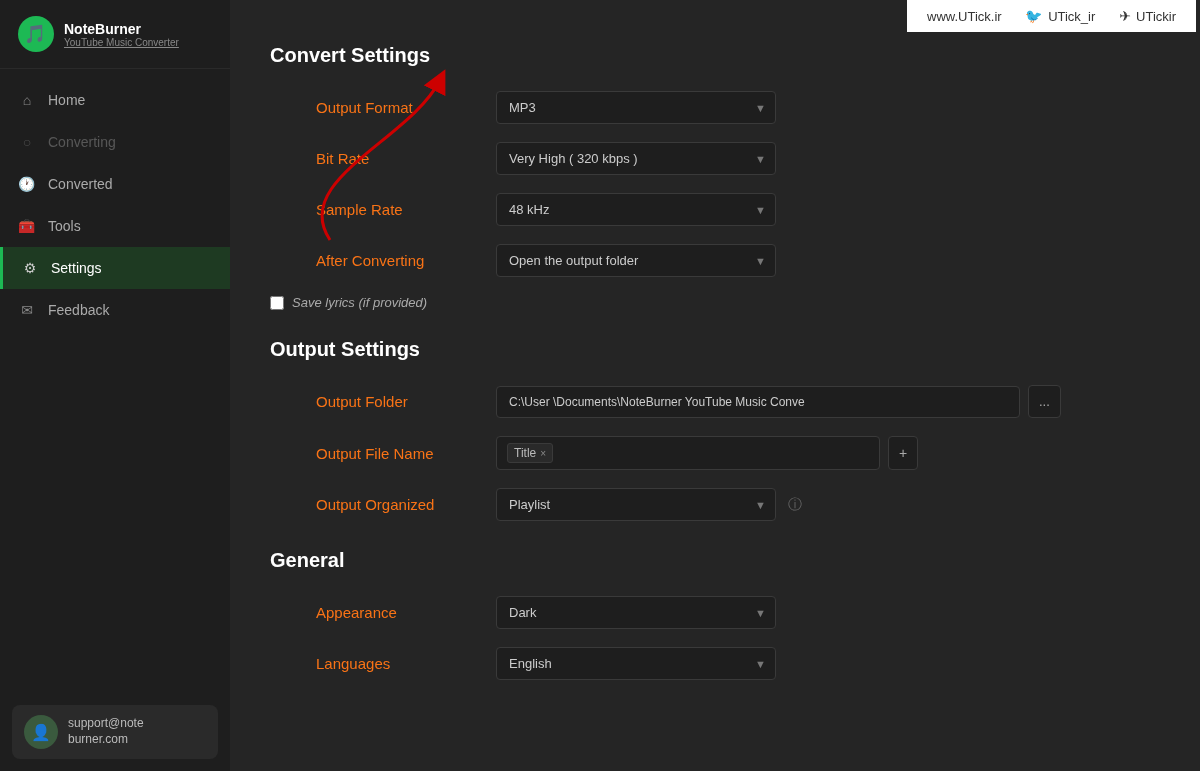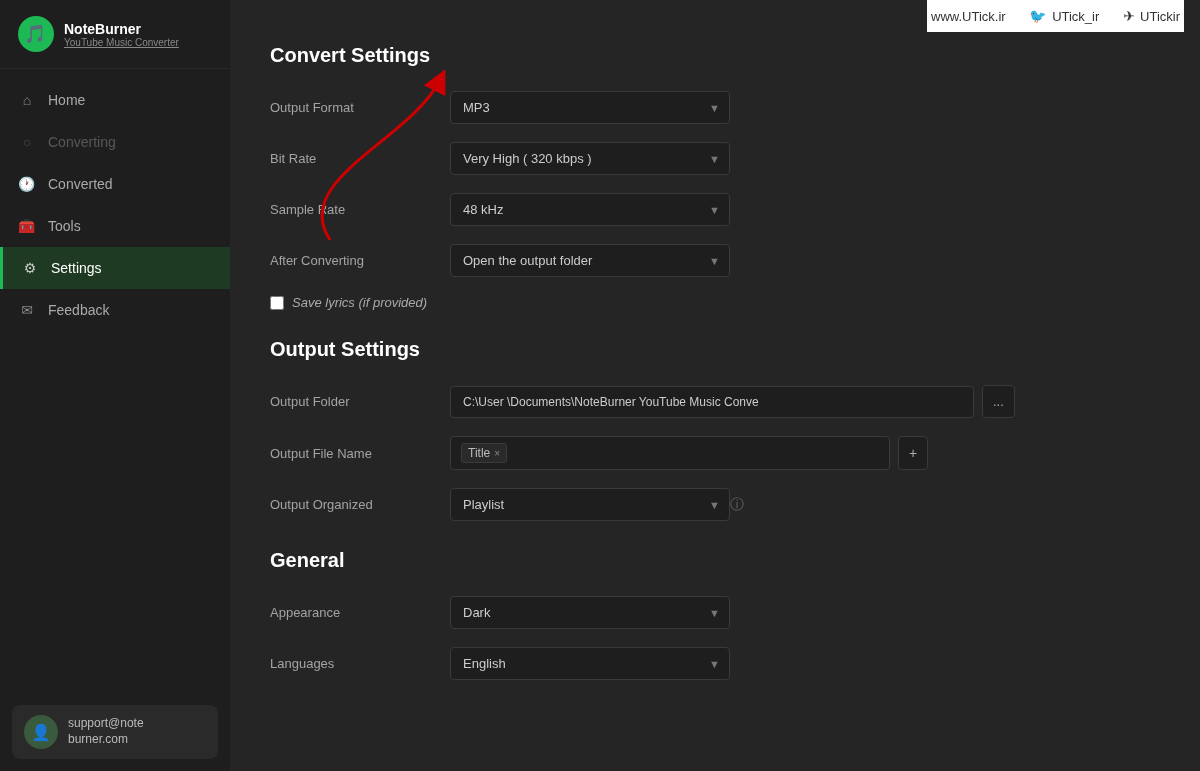--- a/index.html
+++ b/index.html
@@ -157,22 +157,23 @@
     .settings-row {
       display: flex;
       align-items: center;
       margin-bottom: 18px;
       gap: 20px;
     }
 
     .settings-label {
       width: 160px;
       min-width: 160px;
-      color: #a3a3a3;
-      font-size: 13px;
+      color: #f97316;
+      font-size: 15px;
+      margin-left: 46px;
     }
 
     .select-wrapper {
       position: relative;
       width: 280px;
     }
 
     .select-wrapper select {
       width: 100%;
       background: #1e1e1e;
@@ -262,23 +263,23 @@
     .info-icon {
       color: #666;
       font-size: 14px;
       cursor: pointer;
     }
 
     
     .watermark {
       position: absolute;
       top: 0;
-      right: 16px;
+      right: 4px;
       background: white;
-      padding: 8px 4px;
+      padding: 8px 20px;
       display: flex;
       align-items: center;
       gap: 24px;
       font-size: 13px;
       color: #333;
       z-index: 10;
     }
 
     .watermark-item {
       display: flex;
@@ -301,21 +302,21 @@
       overflow: hidden;
       text-overflow: ellipsis;
       white-space: nowrap;
     }
 
     .filename-field-wrapper {
       background: #1e1e1e;
       border: 1px solid #3a3a3a;
       border-radius: 4px;
       padding: 6px 10px;
-      width: 440px;
+      width: 384px;
       display: flex;
       align-items: center;
     }
   </style>
 </head>
 <body>
 
 <div class="watermark">
   <div class="watermark-item">
     <span>www.UTick.ir</span>
@@ -468,21 +469,21 @@
             <span>Title</span>
             <span class="tag-x">×</span>
           </span>
         </div>
         <button class="add-btn">+</button>
       </div>
     </div>
 
     <div class="settings-row">
       <span class="settings-label">Output Organized</span>
-      <div style="display:flex; align-items:center; gap:0;">
+      <div style="display:flex; align-items:center; gap:12px;">
         <div class="select-wrapper">
           <select>
             <option>Playlist</option>
             <option>Artist</option>
             <option>Album</option>
             <option>None</option>
           </select>
           <span class="select-arrow">▼</span>
         </div>
         <span class="info-icon">ⓘ</span>

